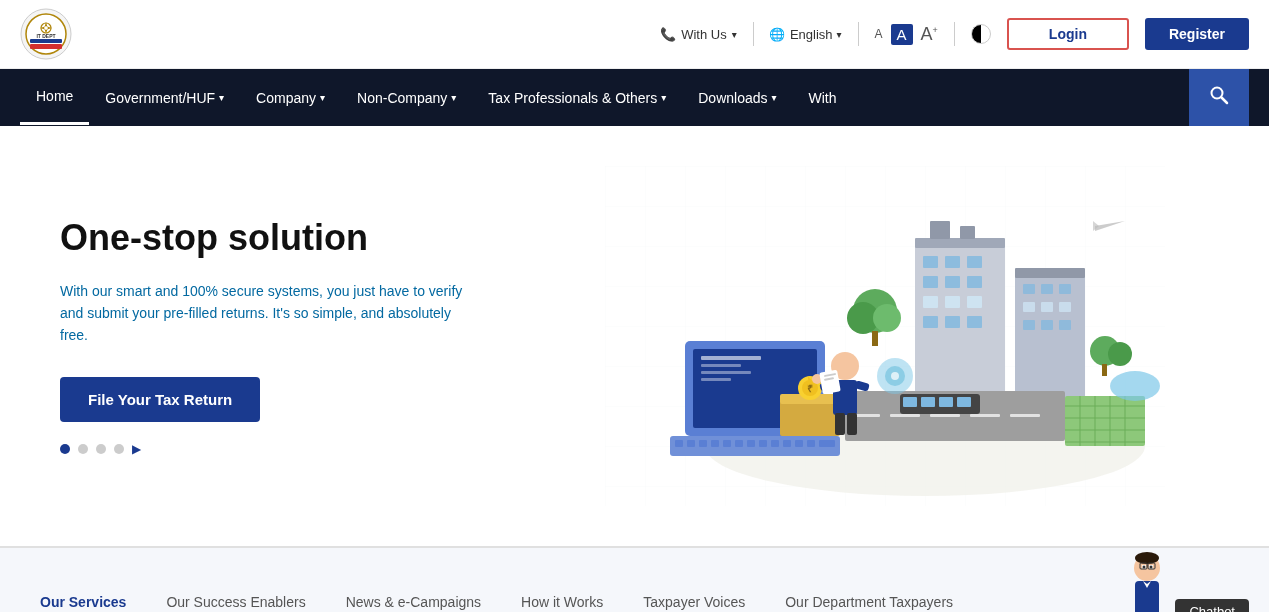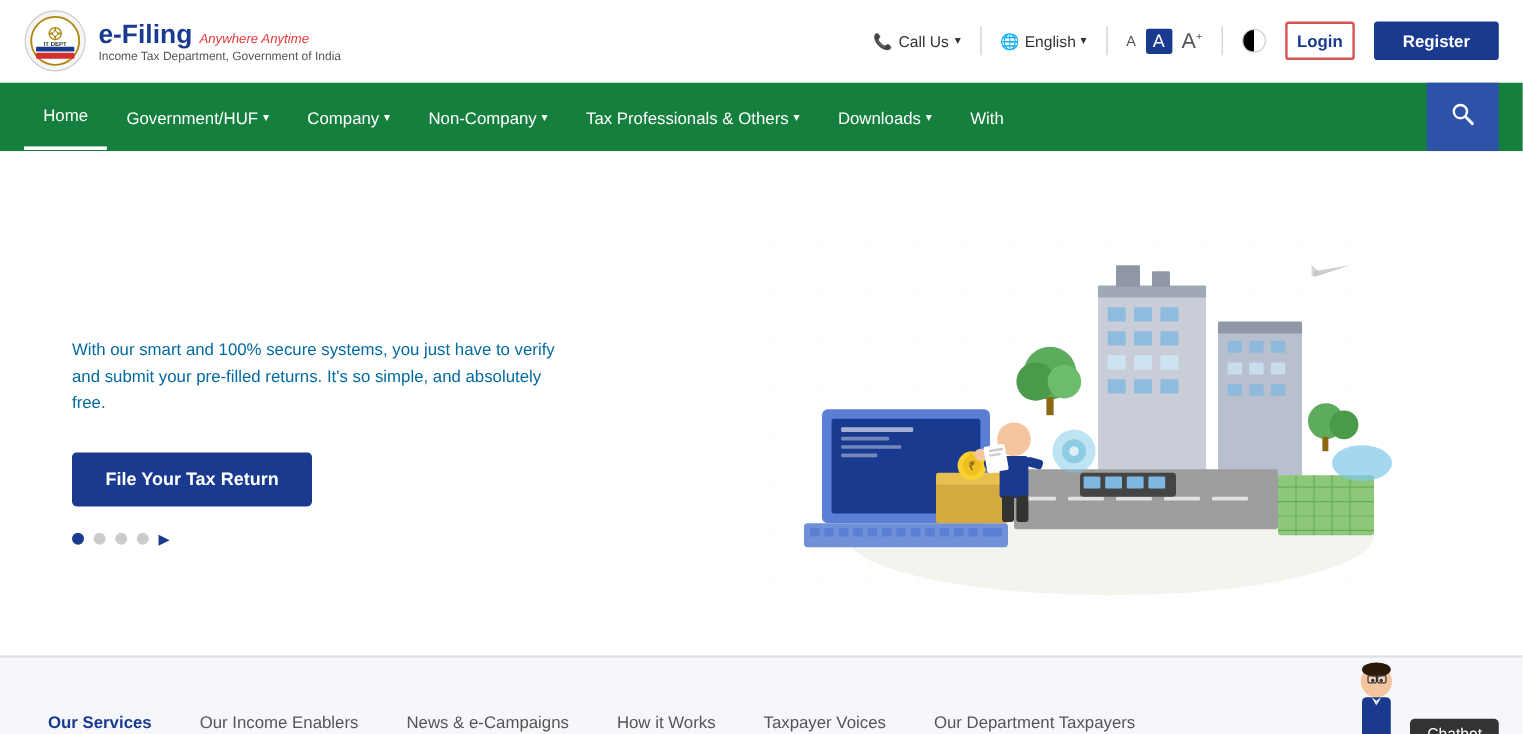--- a/index.html
+++ b/index.html
@@ -70,40 +70,40 @@
       height: 20px;
       border-radius: 50%;
       background: linear-gradient(to right, #000 50%, #fff 50%);
       border: 1px solid #ccc;
       cursor: pointer;
     }
     .btn-login {
       border: 2px solid #d9534f;
       color: #1a3a8f;
       background: #fff;
-      padding: 6px 8px;
+      padding: 6px 40px;
       font-size: 14px;
       font-weight: bold;
       cursor: pointer;
       border-radius: 3px;
     }
     .btn-register {
       background: #1a3a8f;
       color: #fff;
       border: none;
       padding: 8px 24px;
       font-size: 14px;
       font-weight: bold;
       cursor: pointer;
       border-radius: 3px;
     }
 
     
     .nav {
-      background: #15803d;
+      background: #0f172a;
       display: flex;
       align-items: center;
       padding: 0 20px;
     }
     .nav-items {
       display: flex;
       align-items: center;
       flex: 1;
     }
     .nav-item {
@@ -234,33 +234,26 @@
       <circle cx="26" cy="20" r="5" fill="none" stroke="#b0860a" stroke-width="1.2"></circle>
       <polygon points="26,14 27.5,19 26,18 24.5,19" fill="#b0860a"></polygon>
       <polygon points="26,26 27.5,21 26,22 24.5,21" fill="#b0860a"></polygon>
       <polygon points="20,20 25,21.5 24,20 25,18.5" fill="#b0860a"></polygon>
       <polygon points="32,20 27,21.5 28,20 27,18.5" fill="#b0860a"></polygon>
 
       <rect x="10" y="36" width="32" height="5" fill="#d32f2f" rx="1"></rect>
       <rect x="10" y="31" width="32" height="4" fill="#1a3a8f" rx="1"></rect>
       <text x="26" y="30" text-anchor="middle" font-size="5" fill="#333" font-weight="bold">IT DEPT</text>
     </svg>
-    <div class="logo-text">
-      <div style="display:flex; align-items:baseline; gap:6px;">
-        <span style="font-size:22px; font-weight:bold; color:#1a3a8f;">e-Filing</span>
-        <span style="font-size:11px; color:#e63939; font-style:italic;">Anywhere Anytime</span>
-      </div>
-      <span style="font-size:10px; color:#555;">Income Tax Department, Government of India</span>
-    </div>
   </div>
 
   <div class="header-right">
     <div class="call-us">
       <span>📞</span>
-      <span>Call Us</span>
+      <span>With Us</span>
       <span style="font-size:10px;">▾</span>
     </div>
     <div class="divider-v"></div>
     <div class="language-selector">
       <span>🌐</span>
       <span>English</span>
       <span style="font-size:10px;">▾</span>
     </div>
     <div class="divider-v"></div>
     <div class="font-controls">
@@ -308,21 +301,21 @@
     <svg width="20" height="20" viewBox="0 0 20 20" fill="none">
       <circle cx="8" cy="8" r="5.5" stroke="white" stroke-width="2"></circle>
       <line x1="12.5" y1="12.5" x2="18" y2="18" stroke="white" stroke-width="2.5" stroke-linecap="round"></line>
     </svg>
   </div>
 </nav>
 
 <div class="hero">
   <div class="hero-content">
     <h1 class="hero-title">
-      <br>
+      <span>One-stop solution</span><br>
     </h1>
     <p class="hero-desc">With our smart and 100% secure systems, you just have to verify and submit your pre-filled returns. It's so simple, and absolutely free.</p>
     <button class="btn-file-tax">File Your Tax Return</button>
     <div class="carousel-dots">
       <div class="dot"></div>
       <div class="dot inactive"></div>
       <div class="dot inactive"></div>
       <div class="dot inactive"></div>
       <span class="dot-arrow">▶</span>
     </div>
@@ -464,21 +457,21 @@
       <circle cx="290" cy="210" r="4" fill="#fff" opacity="0.7"></circle>
     </svg>
   </div>
 </div>
 
 <div class="bottom-tabs">
   <div class="bottom-tab active">
     <span>Our Services</span>
   </div>
   <div class="bottom-tab">
-    <span>Our Income Enablers</span>
+    <span>Our Success Enablers</span>
   </div>
   <div class="bottom-tab">
     <span>News &amp; e-Campaigns</span>
   </div>
   <div class="bottom-tab">
     <span>How it Works</span>
   </div>
   <div class="bottom-tab">
     <span>Taxpayer Voices</span>
   </div>

